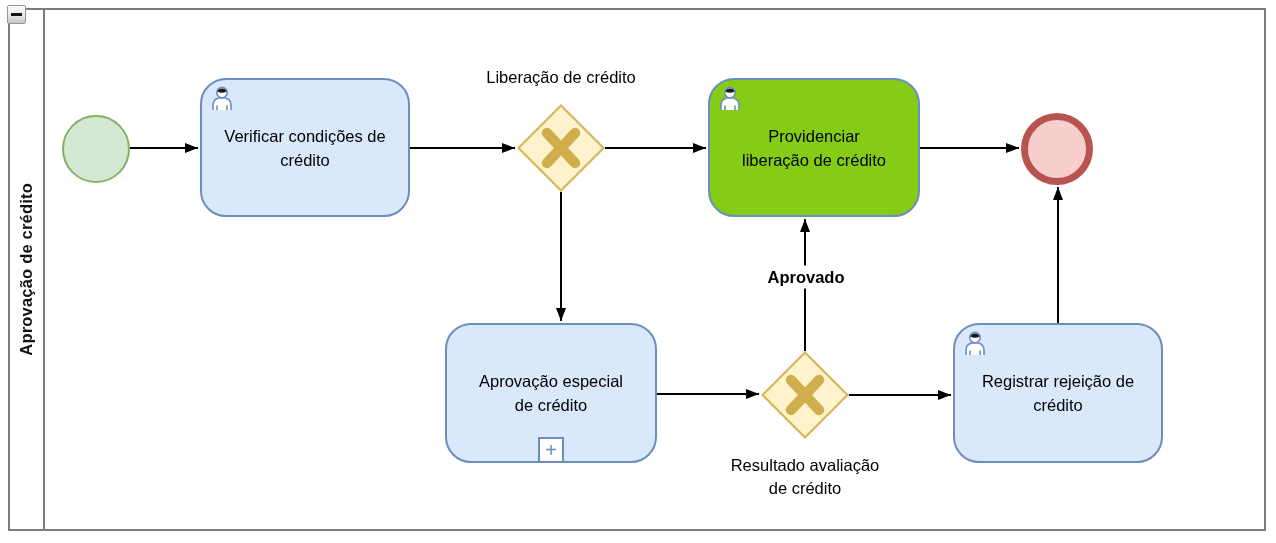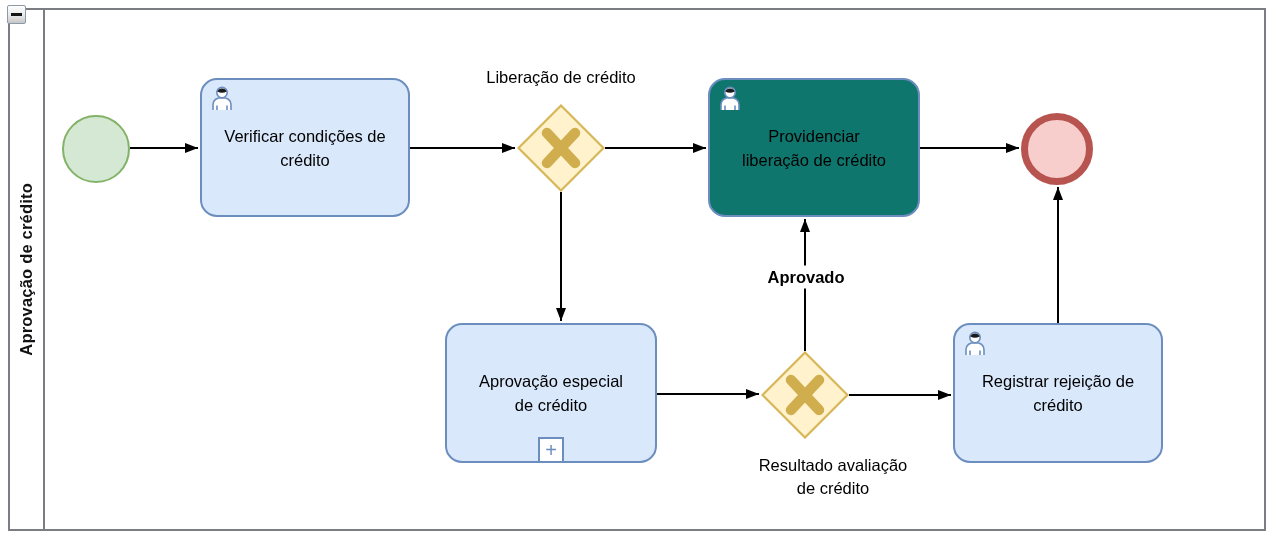--- a/index.html
+++ b/index.html
@@ -24,21 +24,21 @@
   .collapse-btn {
     position:absolute; left:7px; top:5px; width:19px; height:19px;
     border:1px solid #8d99a6; border-radius:2px; box-sizing:border-box;
     background:linear-gradient(180deg,#ffffff 0%,#e8e8e8 55%,#c6c6c6 100%);
     display:flex; align-items:center; justify-content:center; z-index:5;
   }
   .minus-bar { width:11px; height:3px; background:#141414; }
   #edge-layer { position:absolute; left:0; top:0; z-index:1; }
   .node { position:absolute; box-sizing:border-box; z-index:2; }
   .task, .subprocess {
-    border-radius:17px; display:flex; align-items:center; justify-content:center;
+    border-radius:26px; display:flex; align-items:center; justify-content:center;
     text-align:center; font-size:16.5px; line-height:24px; padding:0 6px;
   }
   .node-label { white-space:pre-line; }
   .user-icon { position:absolute; top:4px; left:6px; }
   .gateway svg { display:block; }
   .sub-marker {
     position:absolute; bottom:-2px; left:50%; transform:translateX(-50%);
     width:26px; height:26px; border:2px solid; box-sizing:border-box; background:#ffffff;
     display:flex; align-items:center; justify-content:center;
     font-size:20px; line-height:20px; font-weight:normal;
@@ -90,38 +90,38 @@
       <span class="node-label">Verificar condições de
 crédito</span>
     </div>
     <div class="diagram-label" style="left: 561px; top: 77px;">Liberação de crédito</div>
     <div class="node gateway" style="left: 517px; top: 104px; width: 88px; height: 88px;">
       <svg width="100%" height="100%" viewBox="0 0 88 88">
         <polygon points="44,1.5 86.5,44 44,86.5 1.5,44" fill="#fff2cc" stroke="#d6b656" stroke-width="2.2"></polygon>
         <path d="M30 29 L58 59 M58 29 L30 59" stroke="#d0ae4e" stroke-width="10.5" stroke-linecap="round" fill="none"></path>
       </svg>
     </div>
-    <div class="node task" style="left: 708px; top: 78px; width: 212px; height: 139px; background: #0f766e; border: 2px solid rgb(108, 142, 191);">
+    <div class="node task" style="left: 708px; top: 78px; width: 212px; height: 139px; background: #84cc16; border: 2px solid rgb(108, 142, 191);">
       <svg class="user-icon" width="28" height="28" viewBox="0 0 28 28">
         <path d="M5 26 V21 Q5 15.5 10.5 14 H17.5 Q23 15.5 23 21 V26" fill="#ffffff" stroke="#6c8ebf" stroke-width="1.6"></path>
         <line x1="9" y1="26" x2="9" y2="21.5" stroke="#6c8ebf" stroke-width="1.6"></line>
         <line x1="19" y1="26" x2="19" y2="21.5" stroke="#6c8ebf" stroke-width="1.6"></line>
         <circle cx="14" cy="8.6" r="5.2" fill="#ffffff" stroke="#6c8ebf" stroke-width="1.6"></circle>
         <path d="M9.3 7.4 A5.2 5.2 0 0 1 18.7 7.4 Q14 10 9.3 7.4 Z" fill="#1a1a1a"></path>
       </svg>
       <span class="node-label">Providenciar
 liberação de crédito</span>
     </div>
     <div class="node end-event" style="left: 1021px; top: 113px; width: 72px; height: 72px; background: rgb(248, 206, 204); border: 7px solid rgb(184, 84, 80); border-radius: 50%;"></div>
     <div class="node subprocess" style="left: 445px; top: 323px; width: 212px; height: 140px; background: rgb(218, 232, 252); border: 2px solid rgb(108, 142, 191);">
       <span class="node-label">Aprovação especial
 de crédito</span>
       <div class="sub-marker" style="border-color: rgb(108, 142, 191); color: rgb(108, 142, 191);">+</div>
     </div>
-    <div class="diagram-label" style="left: 805px; top: 477px; margin-left: 28px;">Resultado avaliação
+    <div class="diagram-label" style="left: 805px; top: 477px;">Resultado avaliação
 de crédito</div>
     <div class="node gateway" style="left: 761px; top: 351px; width: 88px; height: 88px;">
       <svg width="100%" height="100%" viewBox="0 0 88 88">
         <polygon points="44,1.5 86.5,44 44,86.5 1.5,44" fill="#fff2cc" stroke="#d6b656" stroke-width="2.2"></polygon>
         <path d="M30 29 L58 59 M58 29 L30 59" stroke="#d0ae4e" stroke-width="10.5" stroke-linecap="round" fill="none"></path>
       </svg>
     </div>
     <div class="node task" style="left: 953px; top: 323px; width: 210px; height: 140px; background: rgb(218, 232, 252); border: 2px solid rgb(108, 142, 191);">
       <svg class="user-icon" width="28" height="28" viewBox="0 0 28 28">
         <path d="M5 26 V21 Q5 15.5 10.5 14 H17.5 Q23 15.5 23 21 V26" fill="#ffffff" stroke="#6c8ebf" stroke-width="1.6"></path>

